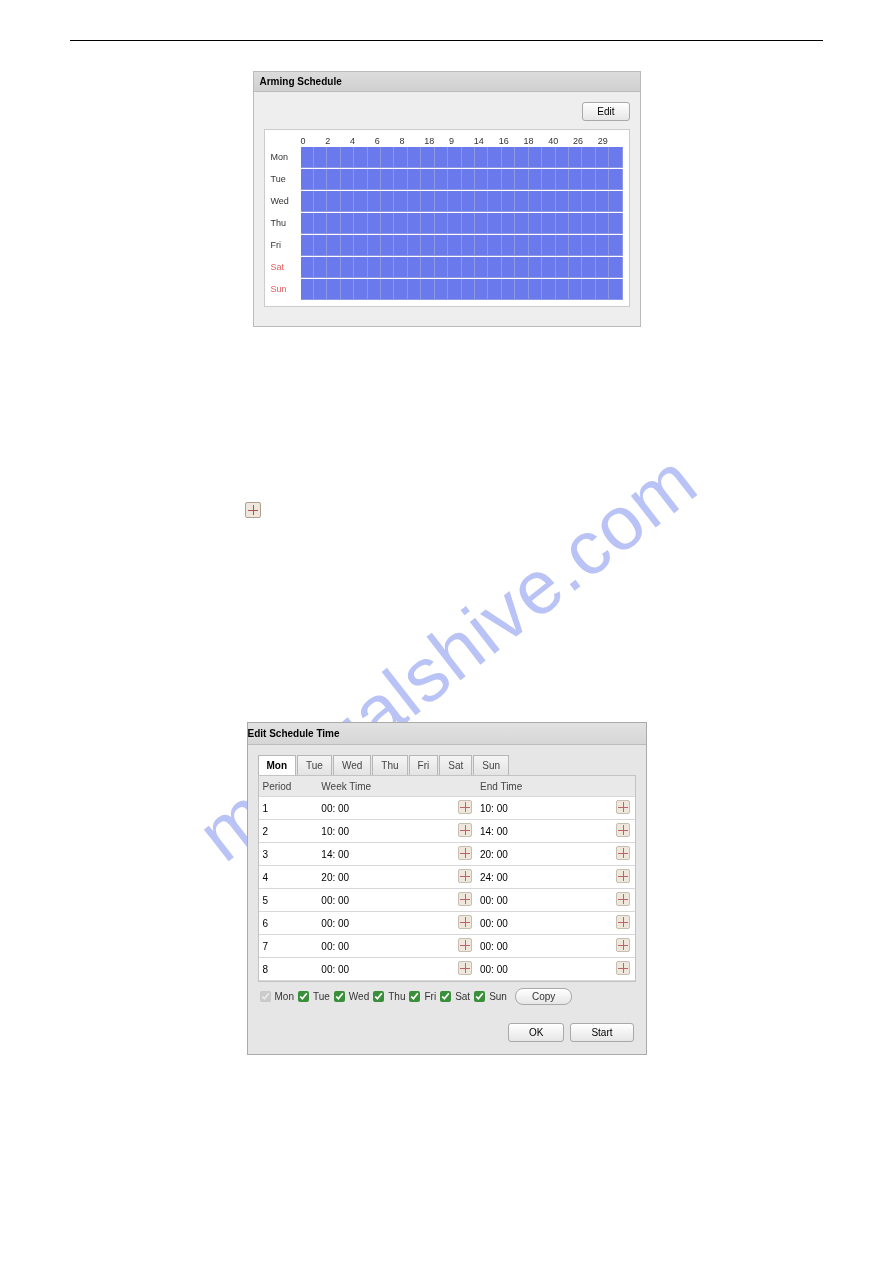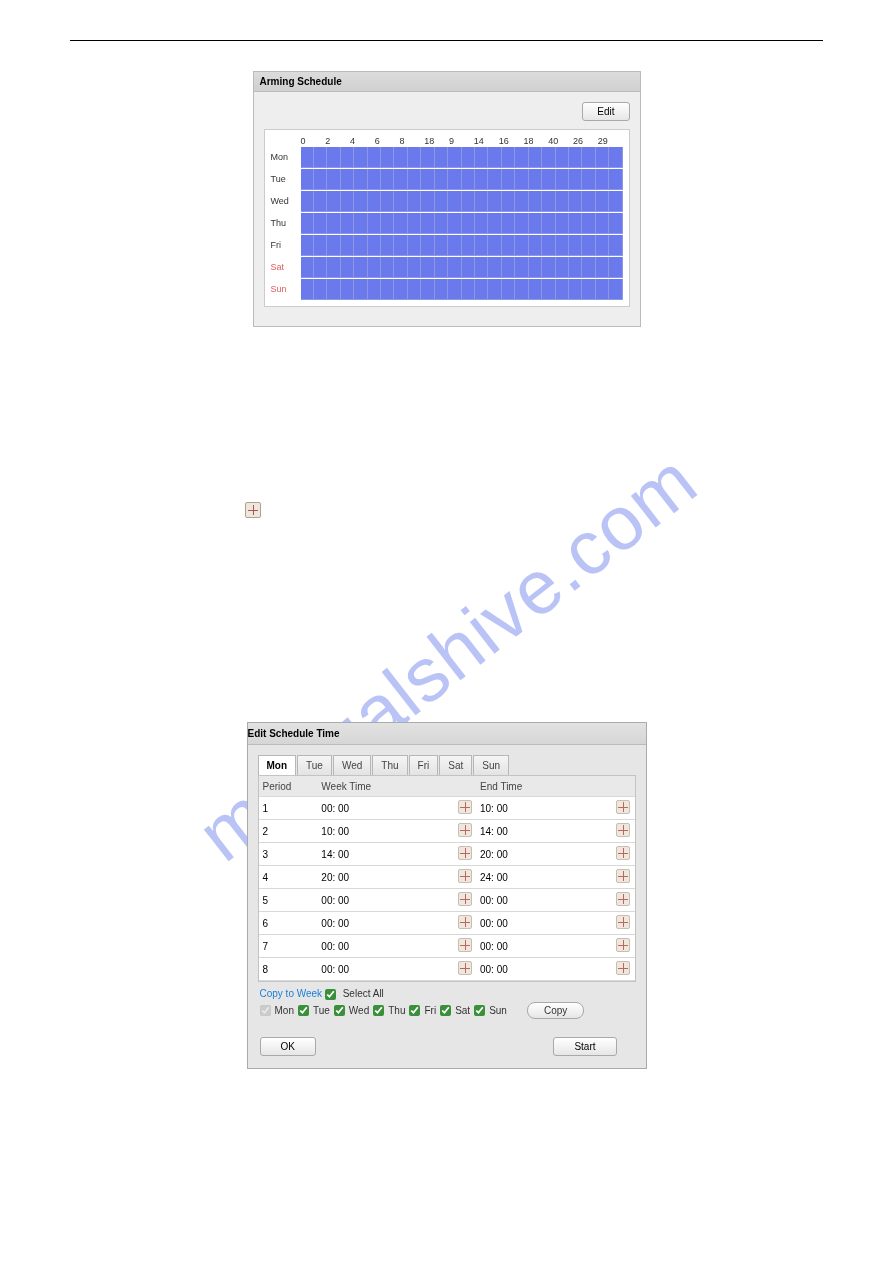--- a/index.html
+++ b/index.html
@@ -205,27 +205,27 @@
     font-size: 10px;
     color: #333;
     display: flex;
     align-items: center;
     gap: 4px;
   }
   .days-row input[type=checkbox] {
     width: 11px; height: 11px; margin: 0; vertical-align: middle;
     accent-color: #3a8f3a;
   }
-  .days-row .copy-btn { margin-left: 16px; padding: 2px 16px; border-radius: 8px; }
+  .days-row .copy-btn { margin-left: 4px; padding: 2px 16px; border-radius: 8px; }
 
   .footer-row {
     display: flex;
-    justify-content: space-between;
+    justify-content: flex-end;
     gap: 6px;
-    padding: 8px 29px 12px 12px;
+    padding: 8px 12px 12px 12px;
   }
   .footer-row .btn { padding: 3px 20px; }
 
   
   .watermark {
     position: absolute;
     left: 50%; top: 52%;
     transform: translate(-50%, -50%) rotate(-38deg);
     font-size: 76px;
     color: rgba(110, 130, 235, 0.48);
@@ -568,25 +568,20 @@
               <td>8</td>
               <td>00: 00</td>
               <td class="col-icon"><span class="cell-icon"></span></td>
               <td>00: 00</td>
               <td class="col-icon"><span class="cell-icon"></span></td>
             </tr>
           </tbody>
       </table>
     </div>
 
-    <div class="copy-row">
-      <span>Copy to Week</span>
-      <input type="checkbox" id="selall" checked="" style="">
-      <span class="normal">Select All</span>
-    </div>
 
     <div class="days-row" id="days-row">
 
     <input type="checkbox" disabled="" checked="" style="">
         <span>Mon</span>
         <input type="checkbox" checked="" style="">
         <span>Tue</span>
         <input type="checkbox" checked="" style="">
         <span>Wed</span>
         <input type="checkbox" checked="" style="">

